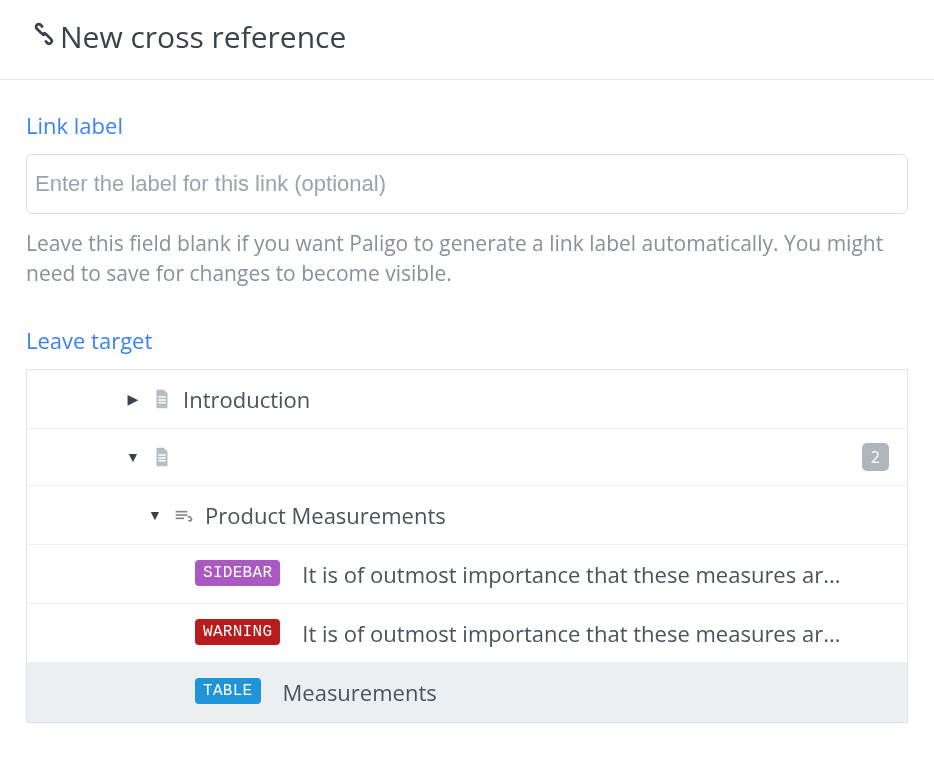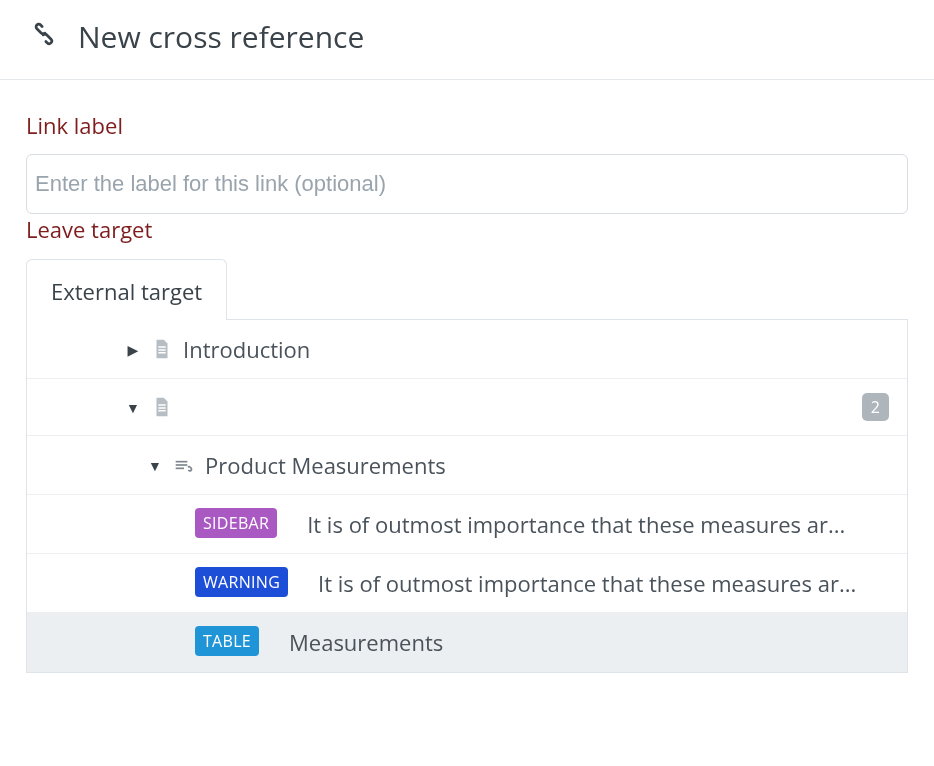--- a/index.html
+++ b/index.html
@@ -5,36 +5,36 @@
   * { box-sizing: border-box; margin: 0; padding: 0; }
   body {
     font-family: "Open Sans", -apple-system, "Segoe UI", Roboto, Helvetica, Arial, sans-serif;
     background: #fff;
     color: #38424a;
     width: 934px;
   }
   .header {
     display: flex;
     align-items: center;
-    gap: 18px;
+    gap: 0;
     padding: 16px 28px 22px 28px;
     border-bottom: 1px solid #e4e8eb;
   }
   .header svg { width: 32px; height: 32px; }
   .header-title {
     font-size: 30px;
     font-weight: 400;
     color: #3a434a;
   }
   .body {
     padding: 30px 26px 0 26px;
   }
   .field-label {
     font-size: 22px;
-    color: #7f1d1d;
+    color: #3b82f6;
     margin-bottom: 14px;
   }
   .input {
     width: 100%;
     font-size: 22px;
     padding: 16px 8px;
     border: 1px solid #d7dde2;
     border-radius: 6px;
     color: #3a434a;
   }
@@ -112,49 +112,50 @@
     border-radius: 5px;
     margin-left: auto;
   }
   .type-badge {
     display: inline-block;
     color: #fff;
     font-size: 16px;
     letter-spacing: 0.3px;
     padding: 4px 8px;
     border-radius: 4px;
-    margin-right: 20px;
+    margin-right: 12px;
     position: relative;
     top: -1px;
+    font-family: Liberation Mono, monospace;
   }
   .type-badge.sidebar { background: #aa59c2; }
-  .type-badge.warning { background: #1d4ed8; }
+  .type-badge.warning { background: #b91c1c; }
   .type-badge.table   { background: #1f94d6; }
 </style>
 </head>
 <body>
 
 <div class="header">
   <span>
     <svg viewBox="0 0 24 24" width="32" height="32" fill="#3a434a">
       <path d="M10.6 13.4a1 1 0 0 1 0-1.4 3 3 0 0 1 4.24 0l3.18 3.18a3 3 0 0 1-4.24 4.24l-1.06-1.06a1 1 0 1 1 1.41-1.41l1.06 1.06a1 1 0 0 0 1.41-1.41l-3.18-3.18a1 1 0 0 0-1.41 0 1 1 0 0 1-1.41 0zM13.4 10.6a1 1 0 0 1 0 1.41 3 3 0 0 1-4.24 0L5.98 8.83a3 3 0 1 1 4.24-4.24l1.06 1.06a1 1 0 1 1-1.41 1.41L8.81 5.99a1 1 0 1 0-1.41 1.41l3.18 3.18a1 1 0 0 0 1.41 0 1 1 0 0 1 1.41 0z"></path>
     </svg>
   </span>
   <h1 class="header-title">New cross reference</h1>
 </div>
 
 <div class="body">
 
   <div class="field-label">Link label</div>
   <input class="input" type="text" placeholder="Enter the label for this link (optional)" style="">
+  <div class="help-text">Leave this field blank if you want Paligo to generate a link label automatically. You might need to save for changes to become visible.</div>
 
   <div class="field-label">Leave target</div>
 
   <div class="tabs">
-    <div class="tab active">External target</div>
   </div>
 
   <div class="tree">
 
     <div class="tree-row depth-0">
       <span class="disclosure">▶</span>
       <span class="doc-icon">
         <svg viewBox="0 0 24 24" width="22" height="24" fill="#b6bdc3">
             <path d="M6 2h8l4 4v16H6z"></path>
             <path fill="#fff" d="M8 9h8v1.6H8zM8 12.2h8v1.6H8zM8 15.4h8v1.6H8z"></path>

